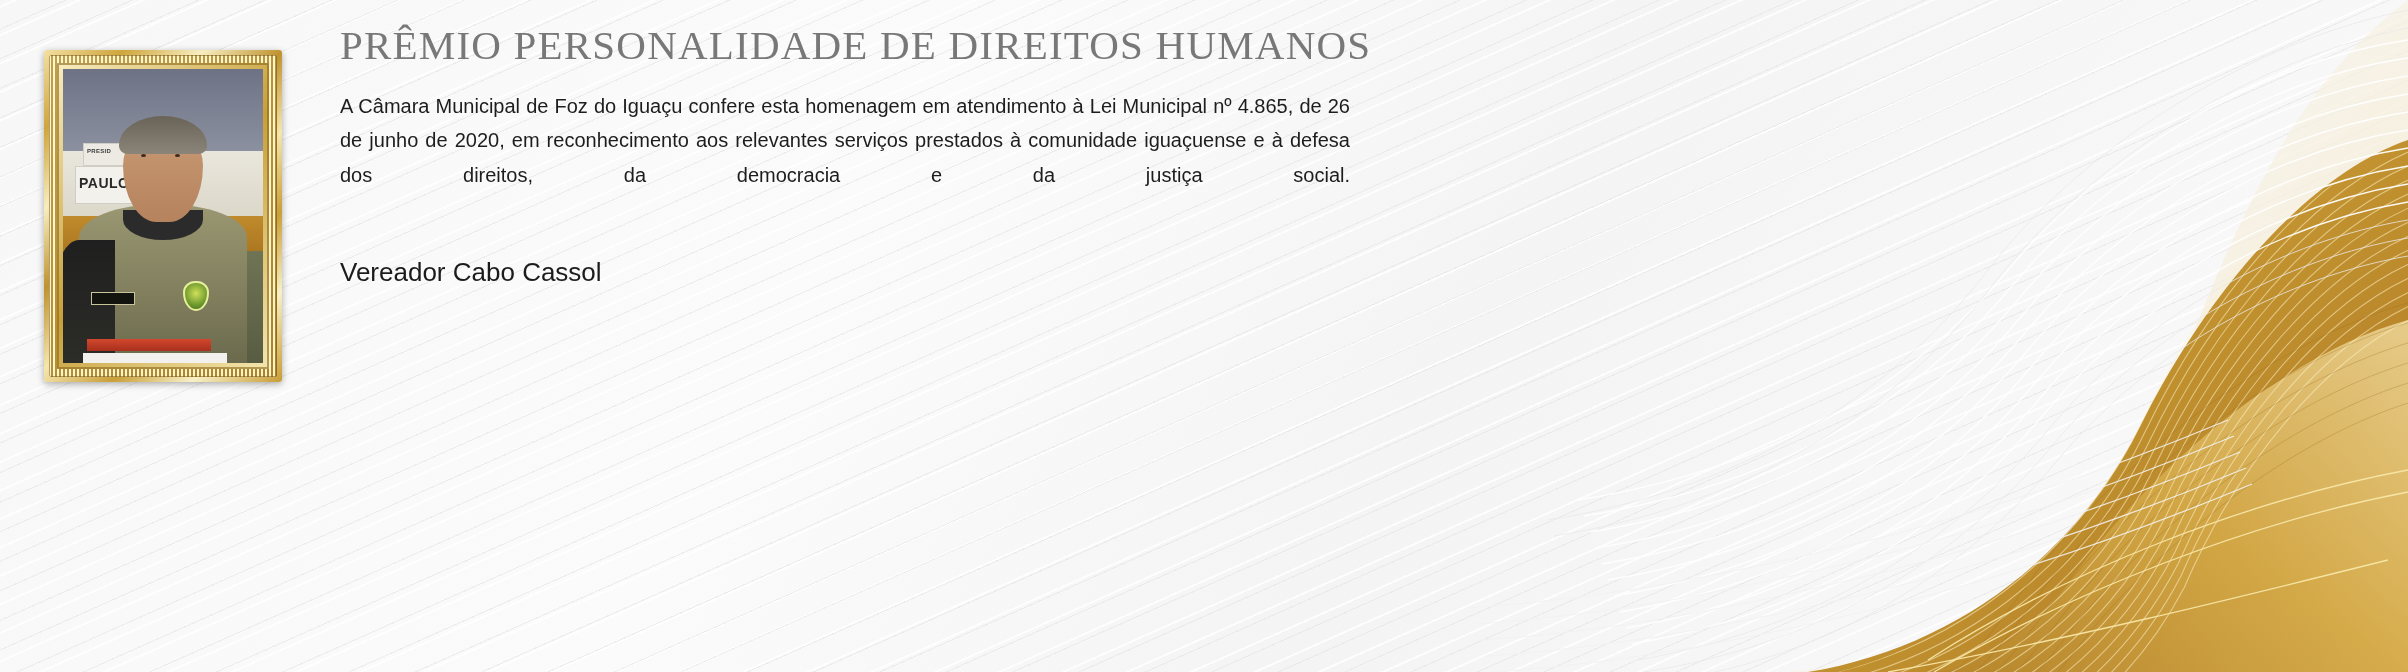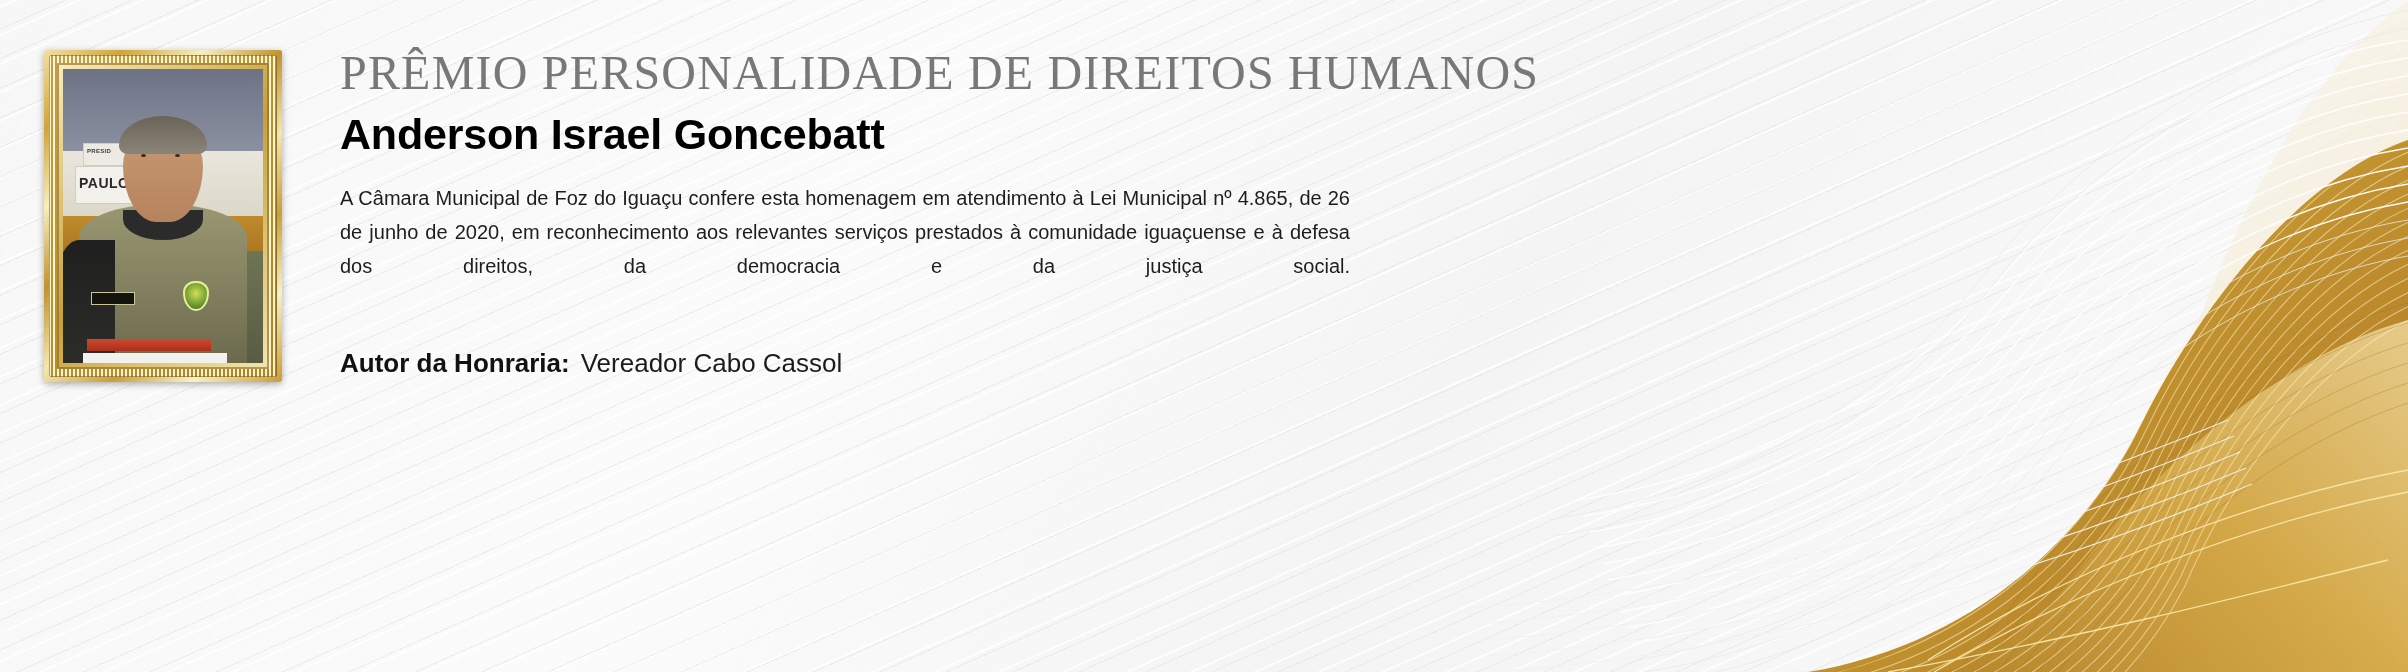--- a/index.html
+++ b/index.html
@@ -149,23 +149,23 @@
 
   
   .content {
     position: absolute;
     left: 340px;
     top: 0;
     width: 1020px;
   }
 
   .award-title {
-    margin-top: 48px;
+    margin-top: 24px;
     font-family: "Liberation Serif", serif;
-    font-size: 48px;
+    font-size: 41px;
     line-height: 1.05;
     letter-spacing: 1.2px;
     color: #787878;
     white-space: nowrap;
   }
 
   .honoree-name {
     margin-top: 12px;
     font-family: "Liberation Sans", sans-serif;
     font-weight: 700;
@@ -328,25 +328,23 @@
       <div class="ph-tag"></div>
       <div class="ph-book"></div>
       <div class="ph-book2"></div>
     </div>
   </div>
 
   <div class="content">
 
     <div class="award-title">PRÊMIO PERSONALIDADE DE DIREITOS HUMANOS</div>
 
-    <div class="honoree-name">Anderson Israel Goncebatt</div>
 
     <div class="citation">A Câmara Municipal de Foz do Iguaçu confere esta homenagem em atendimento à Lei Municipal nº 4.865, de 26 de junho de 2020, em reconhecimento aos relevantes serviços prestados à comunidade iguaçuense e à defesa dos direitos, da democracia e da justiça social.</div>
 
     <div class="meta">
       <div class="meta-row">
-        <span class="meta-label">Autor da Honraria:</span>
         <span class="meta-value">Vereador Cabo Cassol</span>
       </div>
     </div>
 
   </div>
 </div>
 
 </body></html>

